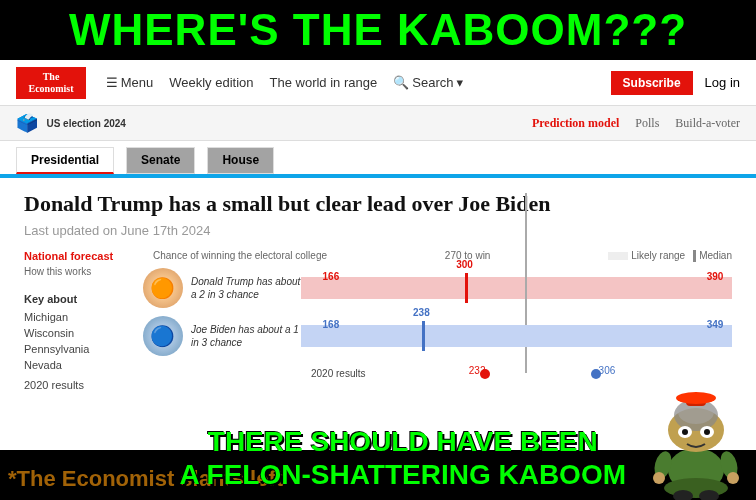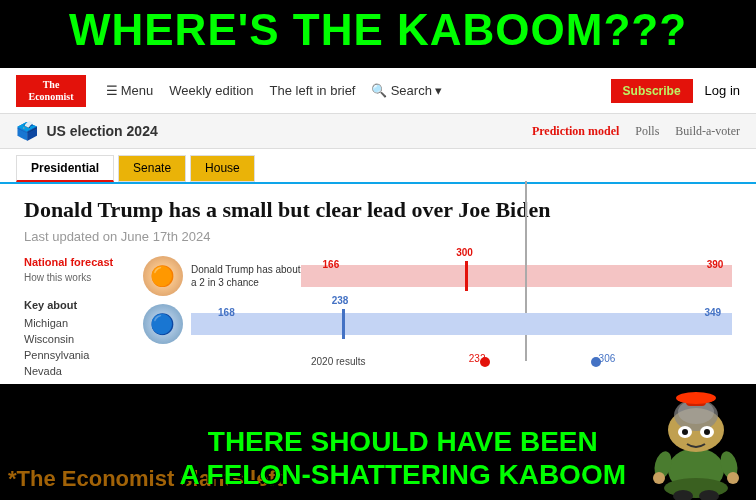--- a/index.html
+++ b/index.html
@@ -54,24 +54,24 @@
       color: #00ff00;
       text-shadow: 2px 2px 0 #000, -1px -1px 0 #000;
       z-index: 10;
       text-align: center;
       line-height: 1.2;
     }
 
     
     .screenshot-area {
       position: absolute;
-      top: 68px;
+      top: 60px;
       left: 0;
       width: 100%;
-      height: 316px;
+      height: 390px;
       background: #fff;
       overflow: hidden;
     }
 
     
     .marvin {
       position: absolute;
       bottom: 0;
       right: 0;
       width: 120px;
@@ -123,21 +123,21 @@
     .header-right {
       margin-left: auto;
       display: flex;
       align-items: center;
       gap: 12px;
       font-size: 13px;
     }
 
     .subscribe-btn {
       background: #E3120B;
-      color: #bef264;
+      color: #ffffff;
       padding: 5px 12px;
       font-size: 12px;
       border: none;
       cursor: pointer;
       font-weight: bold;
     }
 
     
     .election-banner {
       background: #f5f5f5;
@@ -149,52 +149,53 @@
       color: #333;
       gap: 8px;
     }
 
     .flag-icon {
       font-size: 18px;
     }
 
     .election-title {
       font-weight: bold;
-      font-size: 14px;
+      font-size: 10px;
     }
 
     .banner-right {
       margin-left: auto;
       display: flex;
       gap: 16px;
       font-size: 12px;
       color: #666;
       font-family: Liberation Serif, serif;
     }
 
     .prediction-model {
       color: #E3120B;
       font-weight: bold;
     }
 
     
     .tabs-row {
       padding: 6px 16px 0;
       display: flex;
-      gap: 0;
-      border-bottom: 2px solid #0ea5e9;
+      gap: 8px;
+      border-bottom: 4px solid #0ea5e9;
     }
 
     .tab {
       padding: 5px 14px;
       font-size: 12px;
       cursor: pointer;
       border: 1px solid #ddd;
-      background: #eab308;
+      background: #a3a3a3;
       margin-right: 4px;
+      font-weight: bold;
     }
 
     .tab.active {
       background: #fff;
       border-bottom: 2px solid #E3120B;
       font-weight: bold;
     }
 
     
     .main-content {
@@ -331,20 +332,21 @@
       align-items: center;
       justify-content: center;
       font-size: 20px;
     }
 
     .candidate-label {
       width: 110px;
       font-size: 10px;
       color: #333;
       line-height: 1.3;
+      font-style: italic;
     }
 
     .bar-container {
       flex: 1;
       height: 30px;
       position: relative;
       display: flex;
       align-items: center;
     }
 
@@ -508,21 +510,21 @@
     <div class="economist-logo">
       <span>The</span><br>
       <span>Economist</span>
     </div>
     <div class="header-nav">
       <span>
         <span>☰</span>
         <span>Menu</span>
       </span>
       <span>Weekly edition</span>
-      <span>The left in brief</span>
+      <span>The world in range</span>
       <span>
         <span>🔍</span>
         <span>Search</span>
         <span>▾</span>
       </span>
     </div>
     <div class="header-right">
       <button class="subscribe-btn">Subscribe</button>
       <span>Log in</span>
     </div>
@@ -556,38 +558,54 @@
         <div class="key-states">Key about</div>
         <div class="state">Michigan</div>
         <div class="state">Wisconsin</div>
         <div class="state">Pennsylvania</div>
         <div class="state">Nevada</div>
         <div class="year-label">2020 results</div>
       </div>
 
       <div class="chart-main">
 
+        <div class="chart-header">
+          <span>Chance of winning the electoral college</span>
+          <span>270 to win</span>
+          <div class="chart-legend">
+            <div class="legend-range">
+              <div class="legend-box"></div>
+              <span>Likely range</span>
+            </div>
+            <div class="legend-range">
+              <div class="legend-line"></div>
+              <span>Median</span>
+            </div>
+          </div>
+        </div>
 
         <div class="candidate-row">
           <div class="candidate-avatar trump-avatar">🟠</div>
           <div class="candidate-label">Donald Trump has
 about a 2 in 3 chance</div>
           <div class="bar-container">
             <div class="trump-bar-range"></div>
             <div class="trump-bar-median"></div>
             <span class="trump-bar-num trump-num-left" style="color:#E3120B">166</span>
             <span class="trump-bar-num trump-num-mid" style="color:#E3120B; top:-14px;">300</span>
             <span class="trump-bar-num trump-num-right" style="color:#E3120B">390</span>
 
             <div class="win-line"></div>
           </div>
         </div>
 
         <div class="candidate-row">
           <div class="candidate-avatar biden-avatar">🔵</div>
+          <div class="candidate-label">Joe Biden has about
+a 1 in 3 chance</div>
           <div class="bar-container">
             <div class="biden-bar-range"></div>
             <div class="biden-bar-median"></div>
             <span class="biden-bar-num biden-num-left">168</span>
             <span class="biden-bar-num biden-num-mid" style="color:#4472C4; top:-14px;">238</span>
             <span class="biden-bar-num biden-num-right">349</span>
           </div>
         </div>
 
         <div class="results-row">

